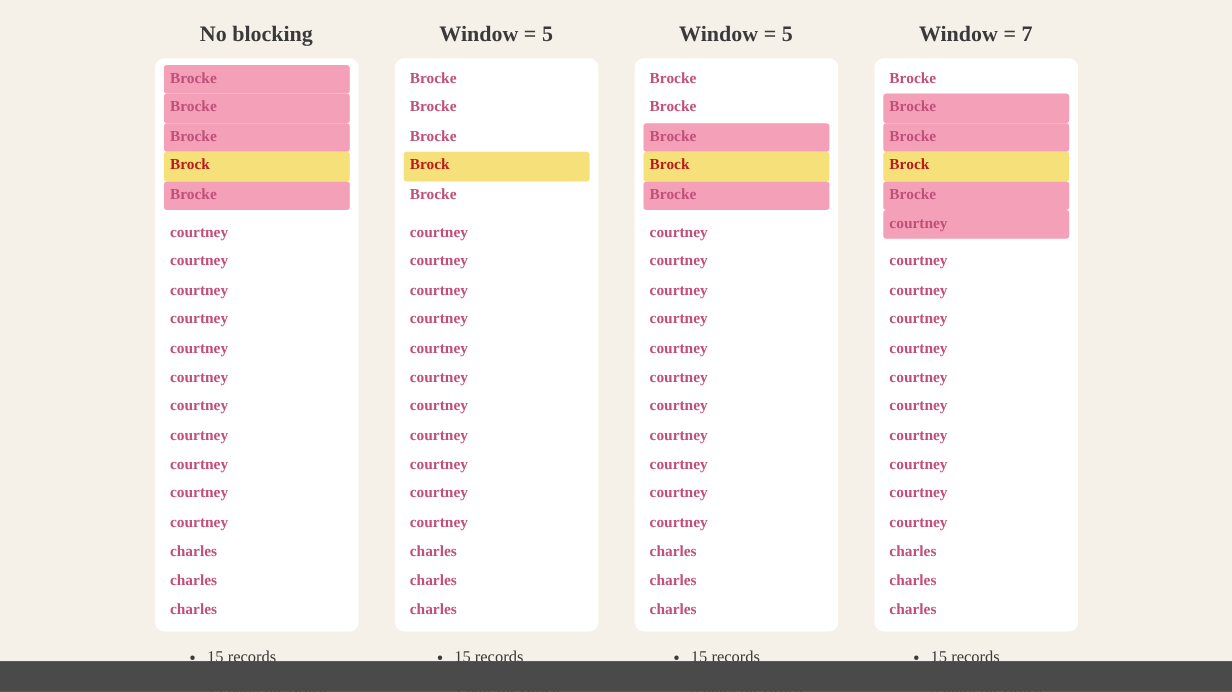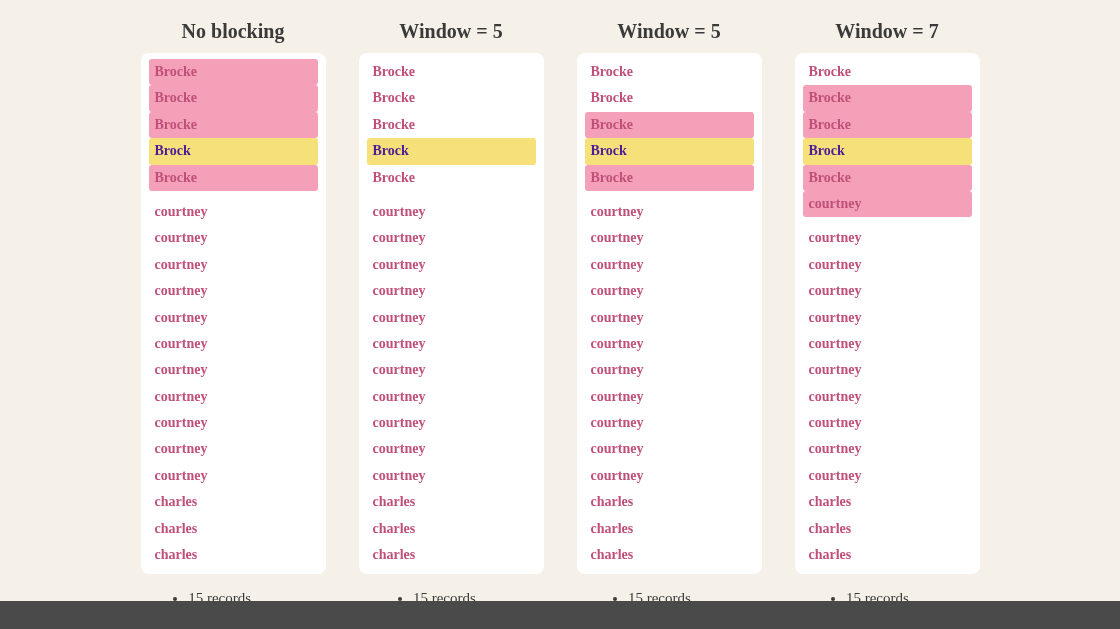--- a/index.html
+++ b/index.html
@@ -59,21 +59,21 @@
       line-height: 1.6;
     }
 
     .list-item.pink-bg {
       background-color: #f4a0b8;
       color: #c0507a;
     }
 
     .list-item.yellow-bg {
       background-color: #f5e07a;
-      color: #4c1d95;
+      color: #b91c1c;
     }
 
     .list-item.plain {
       background-color: transparent;
       color: #c0507a;
     }
 
     .spacer {
       height: 8px;
     }

